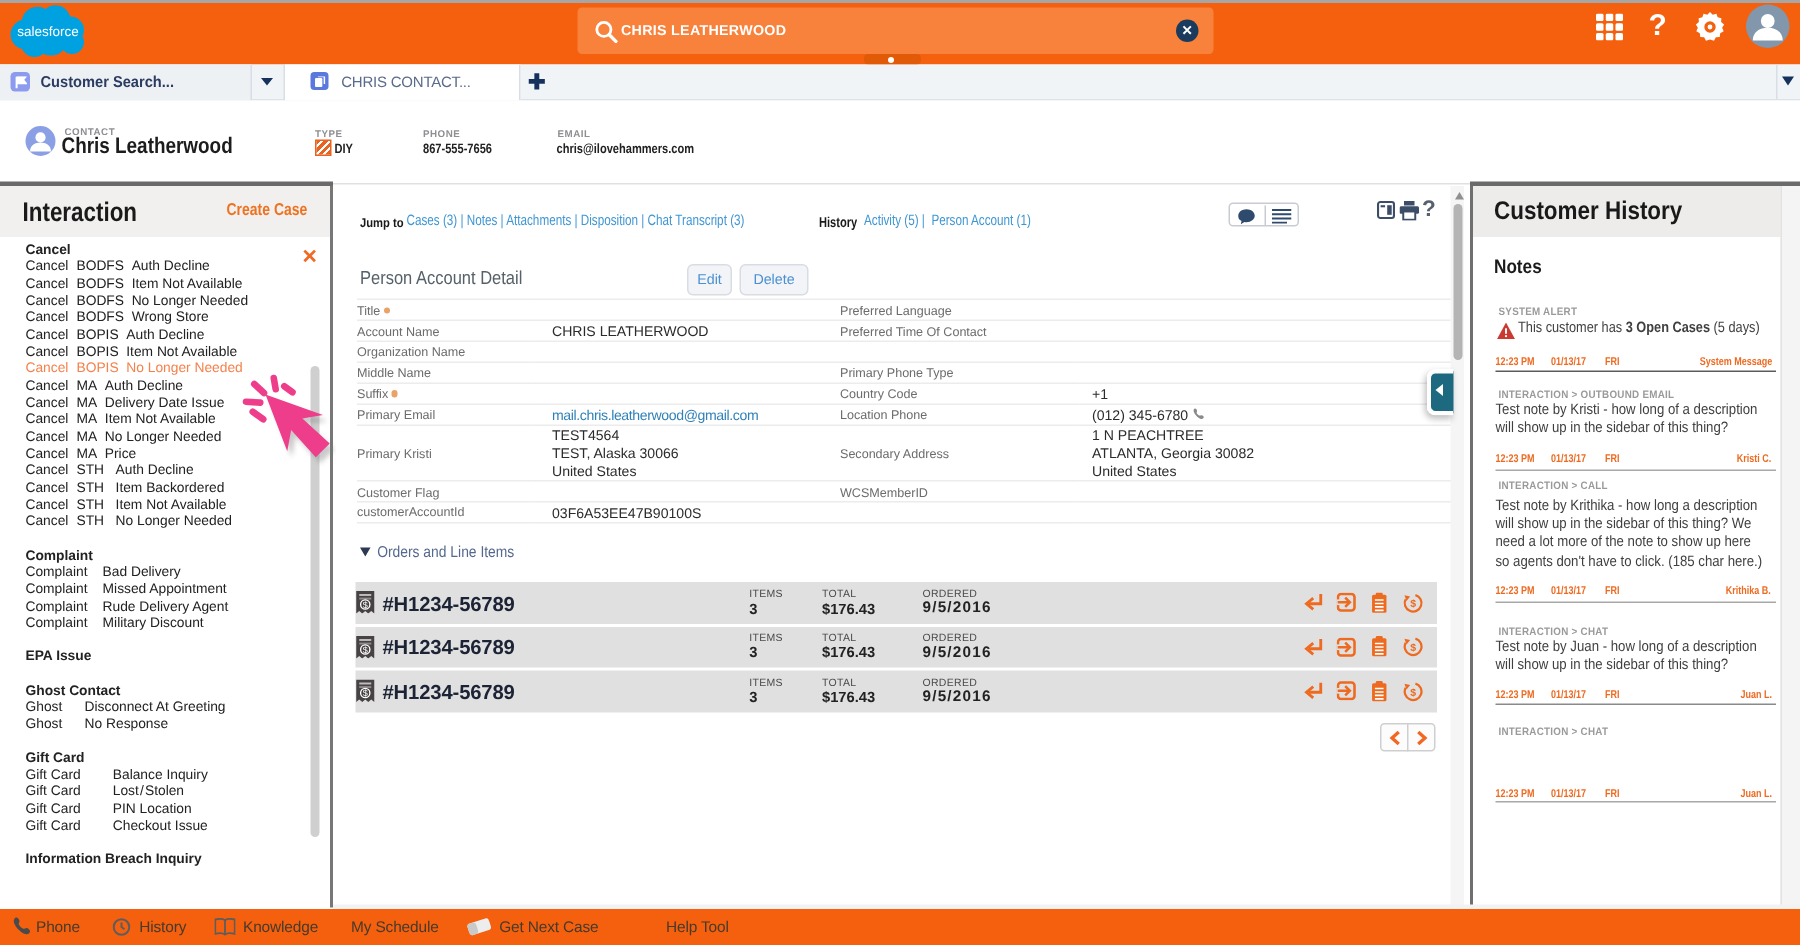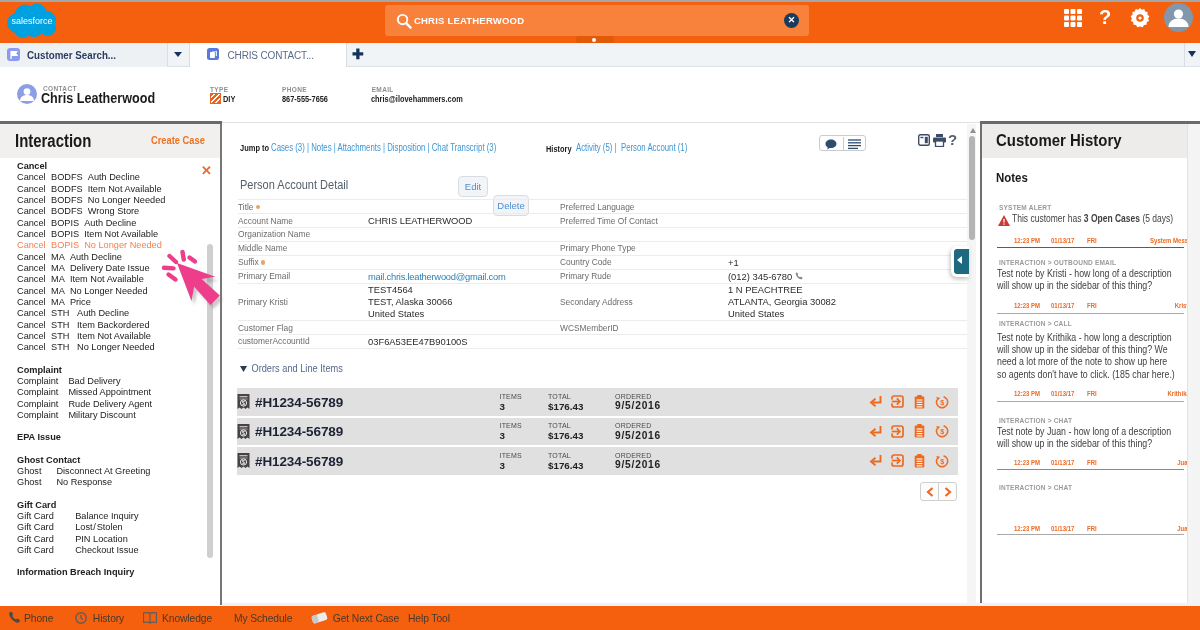--- a/index.html
+++ b/index.html
@@ -45,21 +45,21 @@
 #lscroll{left:207px;top:120px;width:5.5px;height:314px;background:#cfcfcf;border-radius:3px;}
 #cpanel{left:224px;top:124px;width:744px;height:481px;background:#fff;}
 #jumpb{left:16px;top:19px;font-size:8.5px;color:#1a1a1a;font-weight:bold;transform:scaleX(.88);transform-origin:0 0;}
 .lnk{position:absolute;font-size:10px;color:#3F96D3;transform:scaleX(.78);transform-origin:0 0;white-space:nowrap;}
 #histb{left:322px;top:19px;font-size:9.5px;color:#1a1a1a;font-weight:bold;transform:scaleX(.78);transform-origin:0 0;}
 #btngrp{left:595px;top:11px;width:47px;height:16px;background:#fff;border:1px solid #C8CCD2;border-radius:3px;}
 #btngrp .sep{position:absolute;left:23px;top:1px;width:1px;height:13px;background:#C8CCD2;}
 #padtitle{left:16px;top:54px;font-size:12.5px;color:#556069;transform:scaleX(.88);transform-origin:0 0;}
 .btn{position:absolute;top:52px;height:21px;background:#F2F4F8;border:1px solid #D8DCE3;border-radius:4px;font-size:9.5px;color:#4A90D2;text-align:center;line-height:19px;}
 #btnedit{left:234px;width:30px;}
-#btndel{left:269px;width:36px;margin-top:19px;}
+#btndel{left:269px;width:46px;}
 table#grid{position:absolute;left:14px;top:75.2px;border-collapse:collapse;table-layout:fixed;width:730px;}
 #grid td{border-top:1px solid #ECECEC;padding:0;vertical-align:middle;height:13.9px;font-size:9.4px;letter-spacing:0;white-space:nowrap;overflow:visible;}
 #grid td.lb{color:#6C6C6C;font-size:8.4px;}
 #grid td.vl{color:#2b2b2b;}
 #grid a{color:#2F81B7;text-decoration:none;letter-spacing:-.25px;}
 .mini{display:inline-block;width:4.5px;height:4.5px;border-radius:50%;background:#E9A268;margin-left:2px;vertical-align:.5px;}
 #orders{left:16px;top:238px;font-size:10.5px;color:#54698d;transform:scaleX(.88);transform-origin:0 0;white-space:nowrap;}
 .orow{position:absolute;left:13px;width:721px;height:27.5px;background:#E1E0E0;}
 .onum{position:absolute;font-size:13.5px;font-weight:bold;color:#1b2335;letter-spacing:-.1px;}
 .olab{position:absolute;font-size:7px;color:#4a4a4a;white-space:nowrap;}
@@ -70,21 +70,21 @@
 #cthumb{left:969px;top:136px;width:5.5px;height:104px;background:#B4B4B4;border-radius:3px;}
 #carrow{left:969.5px;top:128px;width:0;height:0;border-left:3.5px solid transparent;border-right:3.5px solid transparent;border-bottom:5px solid #909090;}
 #teal{left:951px;top:245.5px;width:17.5px;height:31px;background:#1d6a80;border:3px solid #fff;border-right:none;border-radius:6px 0 0 6px;box-shadow:-1px 2px 4px rgba(0,0,0,.25);}
 #teal .tri{position:absolute;left:3px;top:7px;width:0;height:0;border-top:4.5px solid transparent;border-bottom:4.5px solid transparent;border-right:5.5px solid #fff;}
 #rpanel{left:980px;top:124px;width:220px;height:506px;background:#fff;border-left:2px solid #6f6f6f;}
 #rhead{left:0;top:0;width:218px;height:34px;background:#EDECEB;}
 #rtitle{left:14px;top:7px;font-size:17px;font-weight:bold;color:#191919;transform:scaleX(.88);transform-origin:0 0;}
 #rnotes{left:14px;top:46px;font-size:13px;font-weight:bold;color:#1a1a1a;transform:scaleX(.88);transform-origin:0 0;}
 .elabel{position:absolute;font-size:7.2px;color:#9A9A9A;font-weight:bold;letter-spacing:.2px;transform:scaleX(.91);transform-origin:0 0;white-space:nowrap;}
 .note{position:absolute;font-size:10px;color:#3F3F3F;line-height:12.4px;transform:scaleX(.88);transform-origin:0 0;white-space:nowrap;}
-.meta{position:absolute;left:32px;width:184px;height:10px;font-size:7.5px;font-weight:bold;color:#ED6A21;}
+.meta{position:absolute;left:15px;width:184px;height:10px;font-size:7.5px;font-weight:bold;color:#ED6A21;}
 .meta i{font-style:normal;position:absolute;transform:scaleX(.8);transform-origin:0 0;white-space:nowrap;}
 .meta .d1{left:0;}
 .meta .d2{left:36.5px;}
 .meta .d3{left:72.5px;}
 .meta .nm{right:0;transform-origin:100% 0;}
 .rsep{position:absolute;left:15px;width:187px;height:1px;background:#A8A8A8;}
 #rscroll{left:1187px;top:124px;width:13px;height:482px;background:#F4F4F4;border-left:1px solid #E2E2E2;}
 #footer{left:0;top:606px;width:1200px;height:24px;background:#F4600E;}
 .fitem{position:absolute;top:612.5px;font-size:10.3px;color:#463a2c;font-weight:normal;white-space:nowrap;letter-spacing:-.1px;}
 #fstrip{left:222px;top:602.5px;width:978px;height:4px;background:#F2F2F2;}
@@ -302,21 +302,21 @@
           <td></td>
           <td class="vl"></td>
           <td class="lb">Country Code</td>
           <td></td>
           <td class="vl">+1</td>
         </tr>
   <tr>
           <td class="lb">Primary Email</td>
           <td></td>
           <td class="vl"><a>mail.chris.leatherwood@gmail.com</a></td>
-          <td class="lb">Primary Rude</td>
+          <td class="lb">Location Phone</td>
           <td></td>
           <td class="vl">(012) 345-6780 <svg width="8" height="8" viewBox="0 0 10 10">
               <path d="M2 .5C2.8.3 3.6 1.4 3.8 2.2c.2.7-.5 1.2-.3 1.9.2.8 1.5 2 2.3 2.2.7.2 1.2-.5 1.9-.3.8.2 1.9 1 1.7 1.8-.1.6-.9 1.7-2.4 1.3C4.6 8.4 1.6 5.4 1 3 .6 1.5 1.4.7 2 .5z" fill="#8a8a8a"></path>
             </svg></td>
         </tr>
   <tr style="height:37.6px">
           <td class="lb">Primary Kristi</td>
           <td></td>
           <td class="vl" style="line-height:12.1px">TEST4564<br>TEST, Alaska 30066<br>United States</td>
           <td class="lb">Secondary Address</td>
@@ -565,13 +565,13 @@
   </svg>
 <div class="fitem" style="left:162px;">Knowledge</div>
 <div class="fitem" style="left:234px;">My Schedule</div>
 <svg class="ab" style="left:311px;top:610px" width="17" height="15" viewBox="0 0 17 15">
     <g transform="rotate(-18 8 8)">
       <rect x="1" y="4" width="15" height="8" rx="2" fill="#EDEDED"></rect>
       <rect x="1" y="4" width="6" height="8" rx="2" fill="#C9C9C9"></rect>
     </g>
   </svg>
 <div class="fitem" style="left:332.8px;">Get Next Case</div>
-<div class="fitem" style="left:408px;">Help Tool</div>
+<div class="fitem" style="left:444px;">Help Tool</div>
 
 </body></html>

